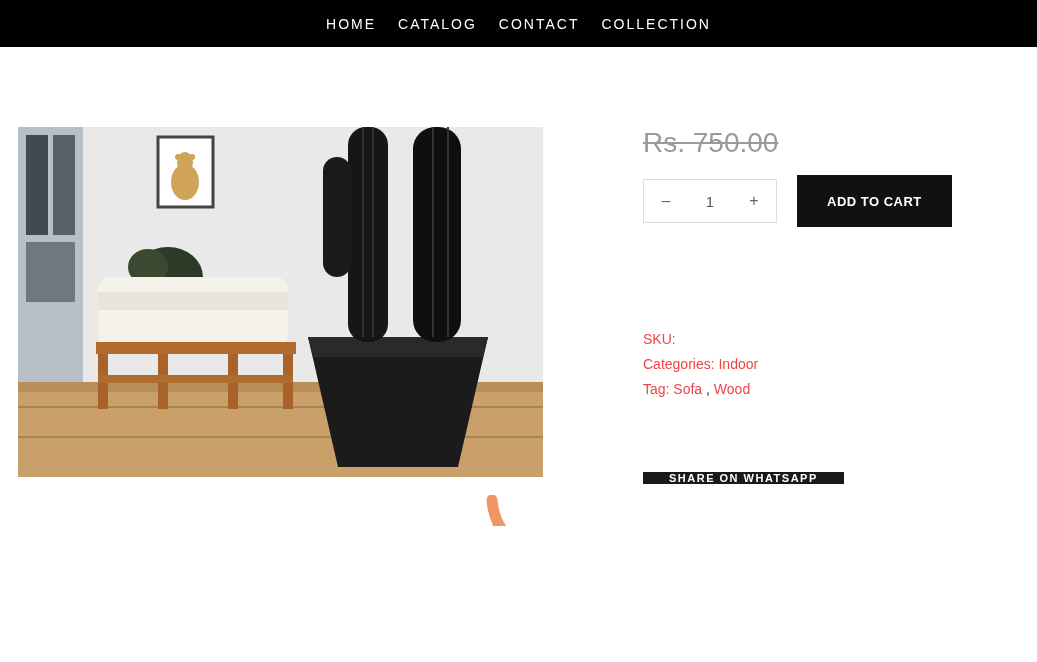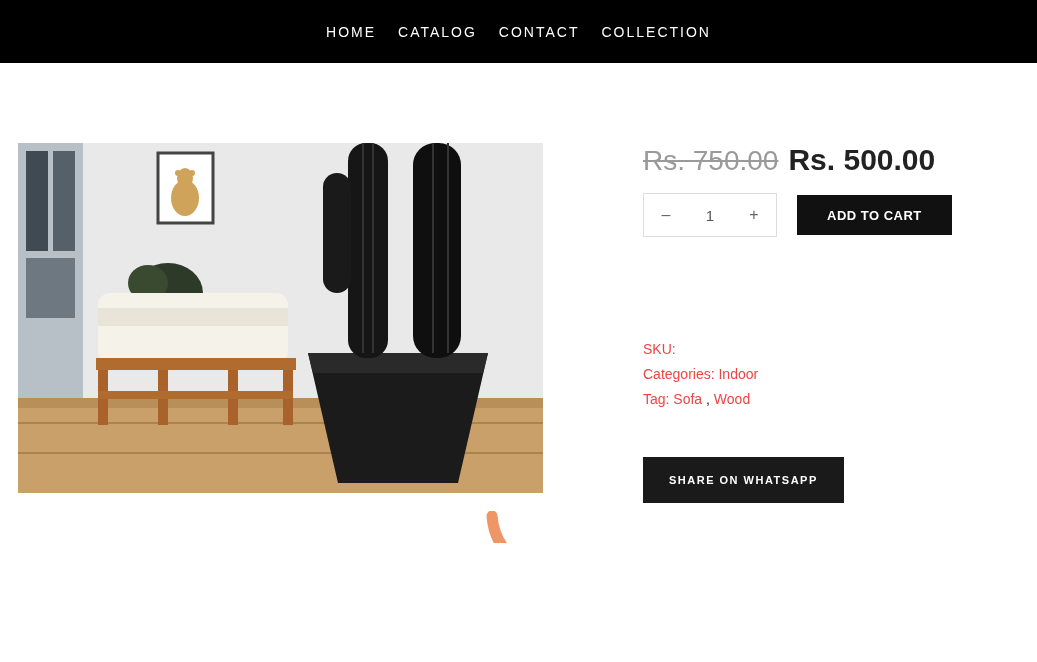--- a/index.html
+++ b/index.html
@@ -1,38 +1,38 @@
 <!DOCTYPE html>
 <html><head>
   <meta charset="utf-8">
   <style>
     * { margin:0; padding:0; box-sizing:border-box; }
     body { font-family: "Helvetica Neue", Arial, sans-serif; background:#fff; color:#222; width:1037px; }
     
-    .navbar { background:#000; height:63px; display:flex; align-items:center; justify-content:center; gap:22px; }
+    .navbar { background:#000; height:47px; display:flex; align-items:center; justify-content:center; gap:22px; }
     .navbar a { color:#fff; text-decoration:none; font-size:14px; font-weight:500; letter-spacing:2px; text-transform:uppercase; }
     
     .container { display:flex; padding:80px 18px 40px 18px; position:relative; }
     .left { width:525px; }
     .product-image { width:525px; height:350px; position:relative; overflow:hidden; }
     .right { margin-left:100px; flex:1; position:relative; }
     .title { font-size:30px; font-weight:700; color:#2c2c2c; margin-bottom:14px; }
-    .price-row { display:flex; align-items:baseline; gap:10px; margin-bottom:16px; }
+    .price-row { display:flex; align-items:baseline; gap:0; margin-bottom:16px; }
     .price-old { font-size:28px; color:#9a9a9a; text-decoration:line-through; }
     .price-new { font-size:30px; font-weight:700; color:#222; }
     .desc { font-size:15px; color:#777; margin-bottom:60px; }
     .qty-row { display:flex; align-items:center; gap:20px; margin-bottom:100px; }
     .qty { display:flex; border:1px solid #ddd; height:44px; }
     .qty button { width:44px; background:#fff; border:none; font-size:16px; color:#666; cursor:pointer; }
     .qty input { width:44px; border:none; text-align:center; font-size:15px; color:#555; }
-    .addcart { background:#111; color:#fff; border:none; height:40px; padding:0 30px; font-size:13px; font-weight:600; letter-spacing:0.5px; cursor:pointer; }
+    .addcart { background:#111; color:#fff; border:none; height:52px; padding:0 30px; font-size:13px; font-weight:600; letter-spacing:0.5px; cursor:pointer; }
     .meta { font-size:14px; line-height:1.8; }
     .meta .label { color:#ef4444; }
     .meta a { color:#ef4444; text-decoration:none; }
-    .sharebtn { background:#1a1a1a; color:#fff; border:none; padding:17px 26px; font-size:11px; font-weight:700; letter-spacing:1.5px; margin-top:44px; cursor:pointer; }
+    .sharebtn { background:#1a1a1a; color:#fff; border:none; padding:0 26px; font-size:11px; font-weight:700; letter-spacing:1.5px; margin-top:69px; cursor:pointer; }
     
     .arrow { position:absolute; left:477px; top:448px; width:180px; height:95px; pointer-events:none; }
   </style>
 </head>
 <body>
 
 <nav class="navbar">
   <a href="#">HOME</a>
   <a href="#">CATALOG</a>
   <a href="#">CONTACT</a>
@@ -91,21 +91,20 @@
         <line x1="415" y1="0" x2="415" y2="210" stroke="#333" stroke-width="2"></line>
         <line x1="430" y1="0" x2="430" y2="210" stroke="#333" stroke-width="2"></line>
       </svg>
     </div>
   </div>
 
   <div class="right">
 
     <div class="price-row">
       <span class="price-old">Rs. 750.00</span>
-      <span class="price-new">Rs. 500.00</span>
     </div>
 
 
     <div class="qty-row">
       <div class="qty">
         <button>–</button>
         <input type="text" value="1" style="">
         <button>+</button>
       </div>
       <button class="addcart">ADD TO CART</button>

